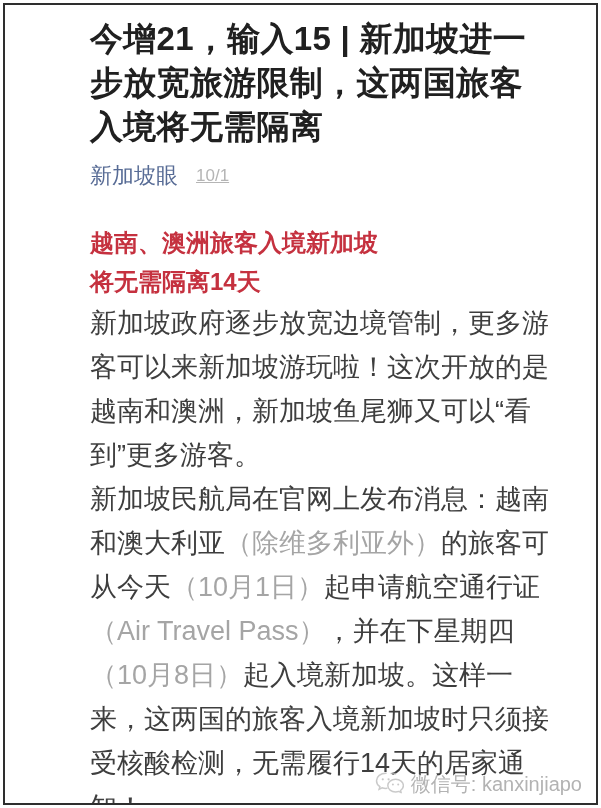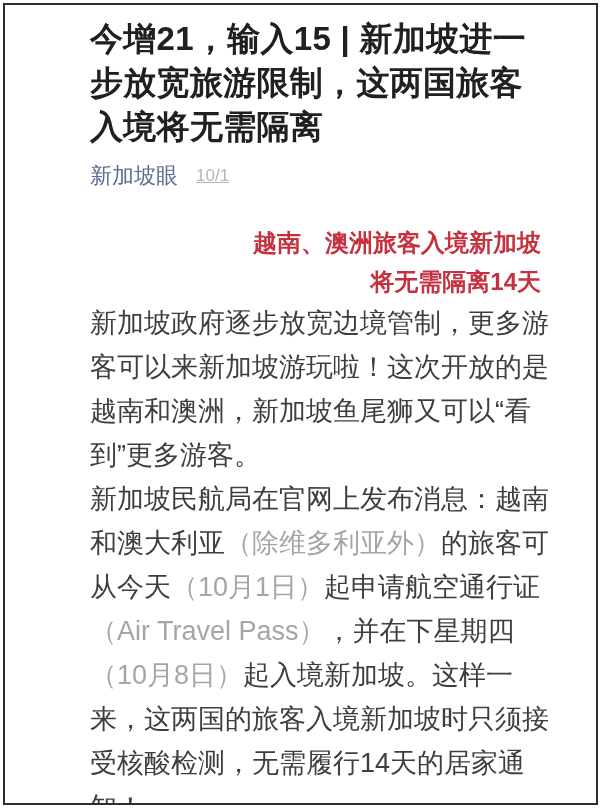--- a/index.html
+++ b/index.html
@@ -25,21 +25,21 @@
     color:var(--title); letter-spacing:0.3px;
   }
   .meta{
     margin-top:12px; font-size:22px; line-height:30px;
     display:flex; align-items:flex-end;
   }
   .author{color:var(--link_blue); text-decoration:none; cursor:pointer;}
   .date{color:var(--date_gray); margin-left:18px; font-size:17px;text-decoration:underline;}
   .red-heading{
     margin-top:32px; margin-right:11px;
-    text-align:right; color:var(--accent_red);
+    text-align:left; color:var(--accent_red);
     font-size:24px; line-height:39px; font-weight:700;
   }
   .body-p{
     font-size:27px; line-height:44px; color:var(--body);
     font-weight:400; word-break:break-word;
   }
   .p1{}
   .p2{margin-top:0;}
   .muted{color:var(--muted);}
   .watermark{
@@ -66,15 +66,29 @@
 
     <div class="red-heading">
       <div>越南、澳洲旅客入境新加坡</div>
       <div>将无需隔离14天</div>
     </div>
 
     <p class="body-p p1">新加坡政府逐步放宽边境管制，更多游客可以来新加坡游玩啦！这次开放的是越南和澳洲，新加坡鱼尾狮又可以“看到”更多游客。</p>
 
     <p class="body-p p2"><span>新加坡民航局在官网上发布消息：越南和澳大利亚</span><span class="muted">（除维多利亚外）</span><span>的旅客可从今天</span><span class="muted">（10月1日）</span><span>起申请航空通行证</span><span class="muted">（Air Travel Pass）</span><span>，并在下星期四</span><span class="muted">（10月8日）</span><span>起入境新加坡。这样一来，这两国的旅客入境新加坡时只须接受核酸检测，无需履行14天的居家通知！</span></p>
 
+    <div class="watermark">
+      <span class="wm-icon">
+        <svg width="29" height="25" viewBox="0 0 29 25" fill="none" xmlns="http://www.w3.org/2000/svg">
+          <path d="M11 2.2 C5.6 2.2 1.5 5.6 1.5 9.8 c0 2.4 1.3 4.5 3.4 5.9 l-0.8 2.6 2.9-1.5 c1.2 0.4 2.5 0.6 3.9 0.6 0.3 0 0.7 0 1-0.1" stroke="#b9b9b9" stroke-width="1.5" stroke-linecap="round"></path>
+          <path d="M20.5 2.9 C18.9 2.3 17.6 2.2 16.2 2.5" stroke="#b9b9b9" stroke-width="1.5" stroke-linecap="round"></path>
+          <circle cx="7.8" cy="8.3" r="1.1" fill="#b9b9b9"></circle>
+          <circle cx="13.6" cy="8.3" r="1.1" fill="#b9b9b9"></circle>
+          <path d="M20.6 8.3 c-4.3 0-7.8 2.8-7.8 6.3 0 3.5 3.5 6.3 7.8 6.3 1.1 0 2.2-0.2 3.1-0.5 l2.5 1.3-0.7-2.2 c1.8-1.2 2.9-3 2.9-4.9 0-3.5-3.5-6.3-7.8-6.3z" stroke="#b9b9b9" stroke-width="1.5" stroke-linejoin="round"></path>
+          <circle cx="17.9" cy="13.4" r="1" fill="#b9b9b9"></circle>
+          <circle cx="23.2" cy="13.4" r="1" fill="#b9b9b9"></circle>
+        </svg>
+      </span>
+      <span class="wm-text">微信号: kanxinjiapo</span>
+    </div>
 
   </div>
 </div>
 
 </body></html>

